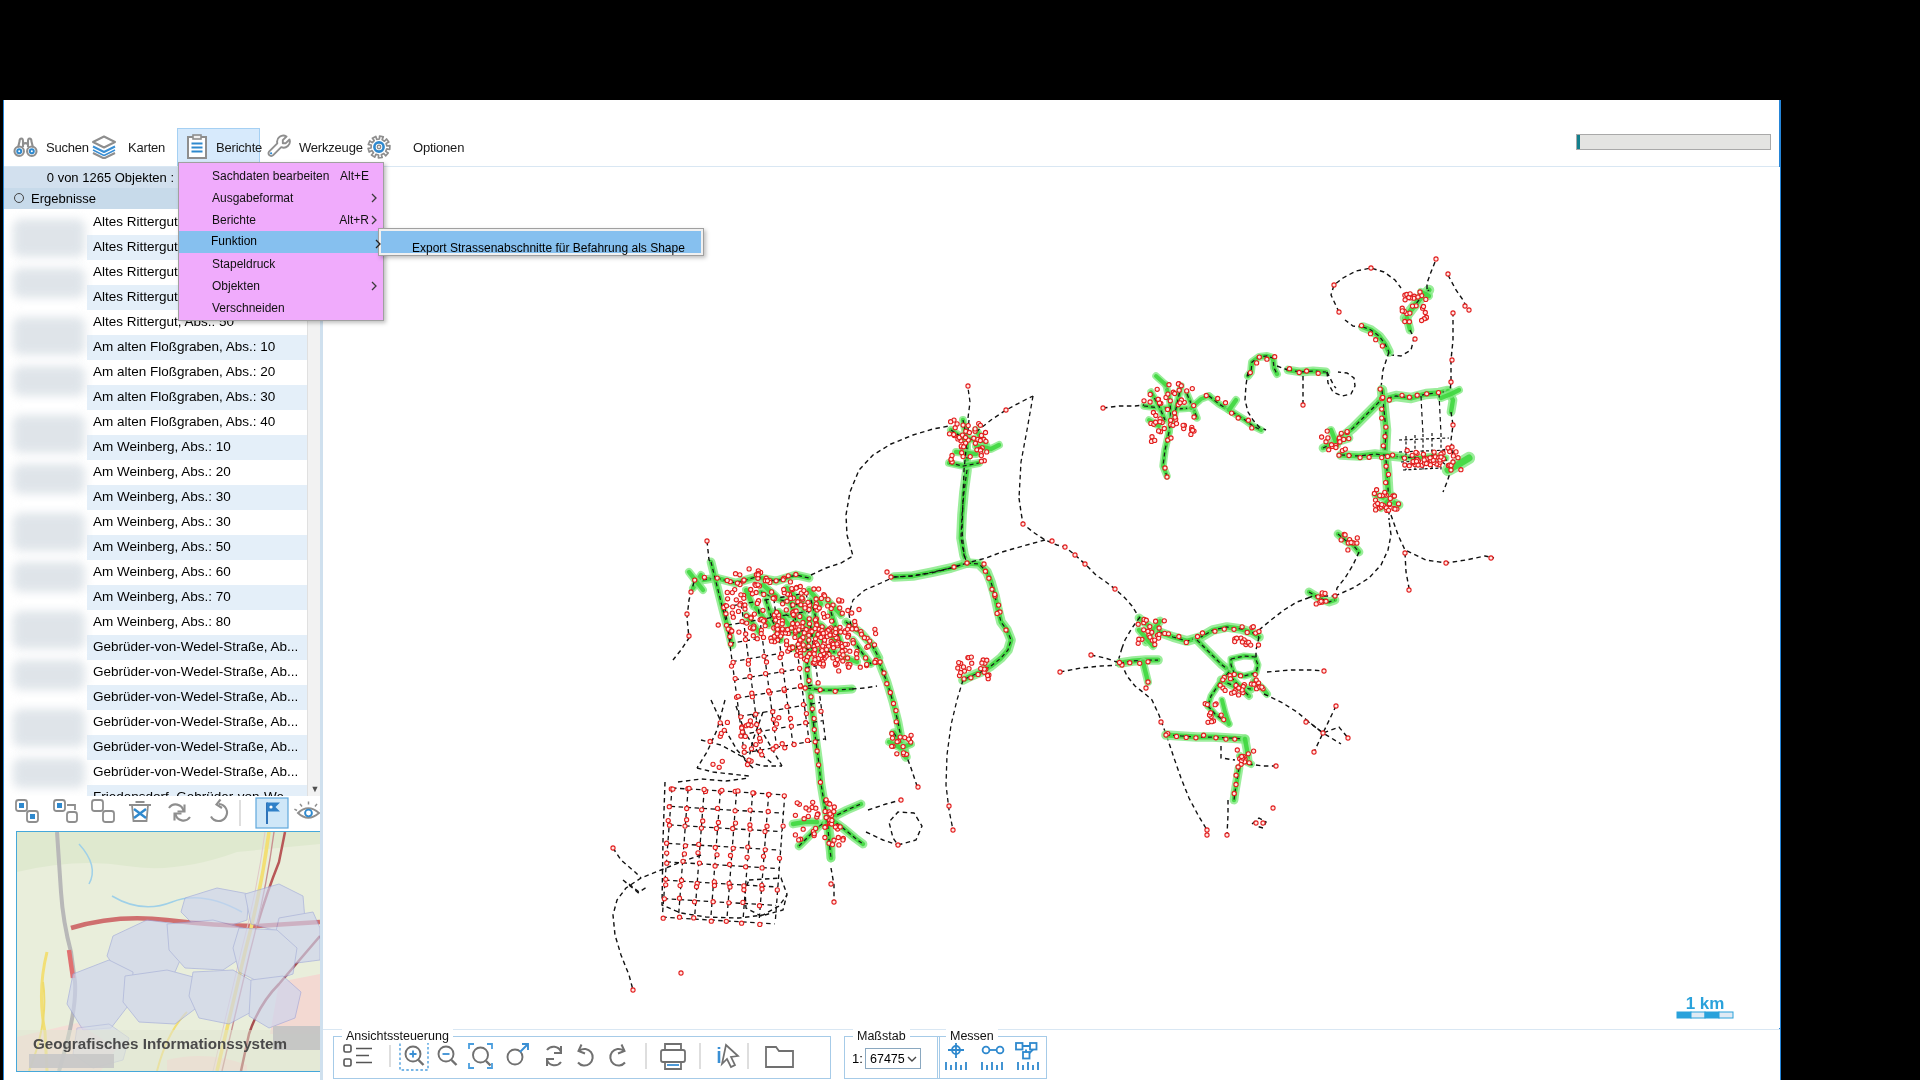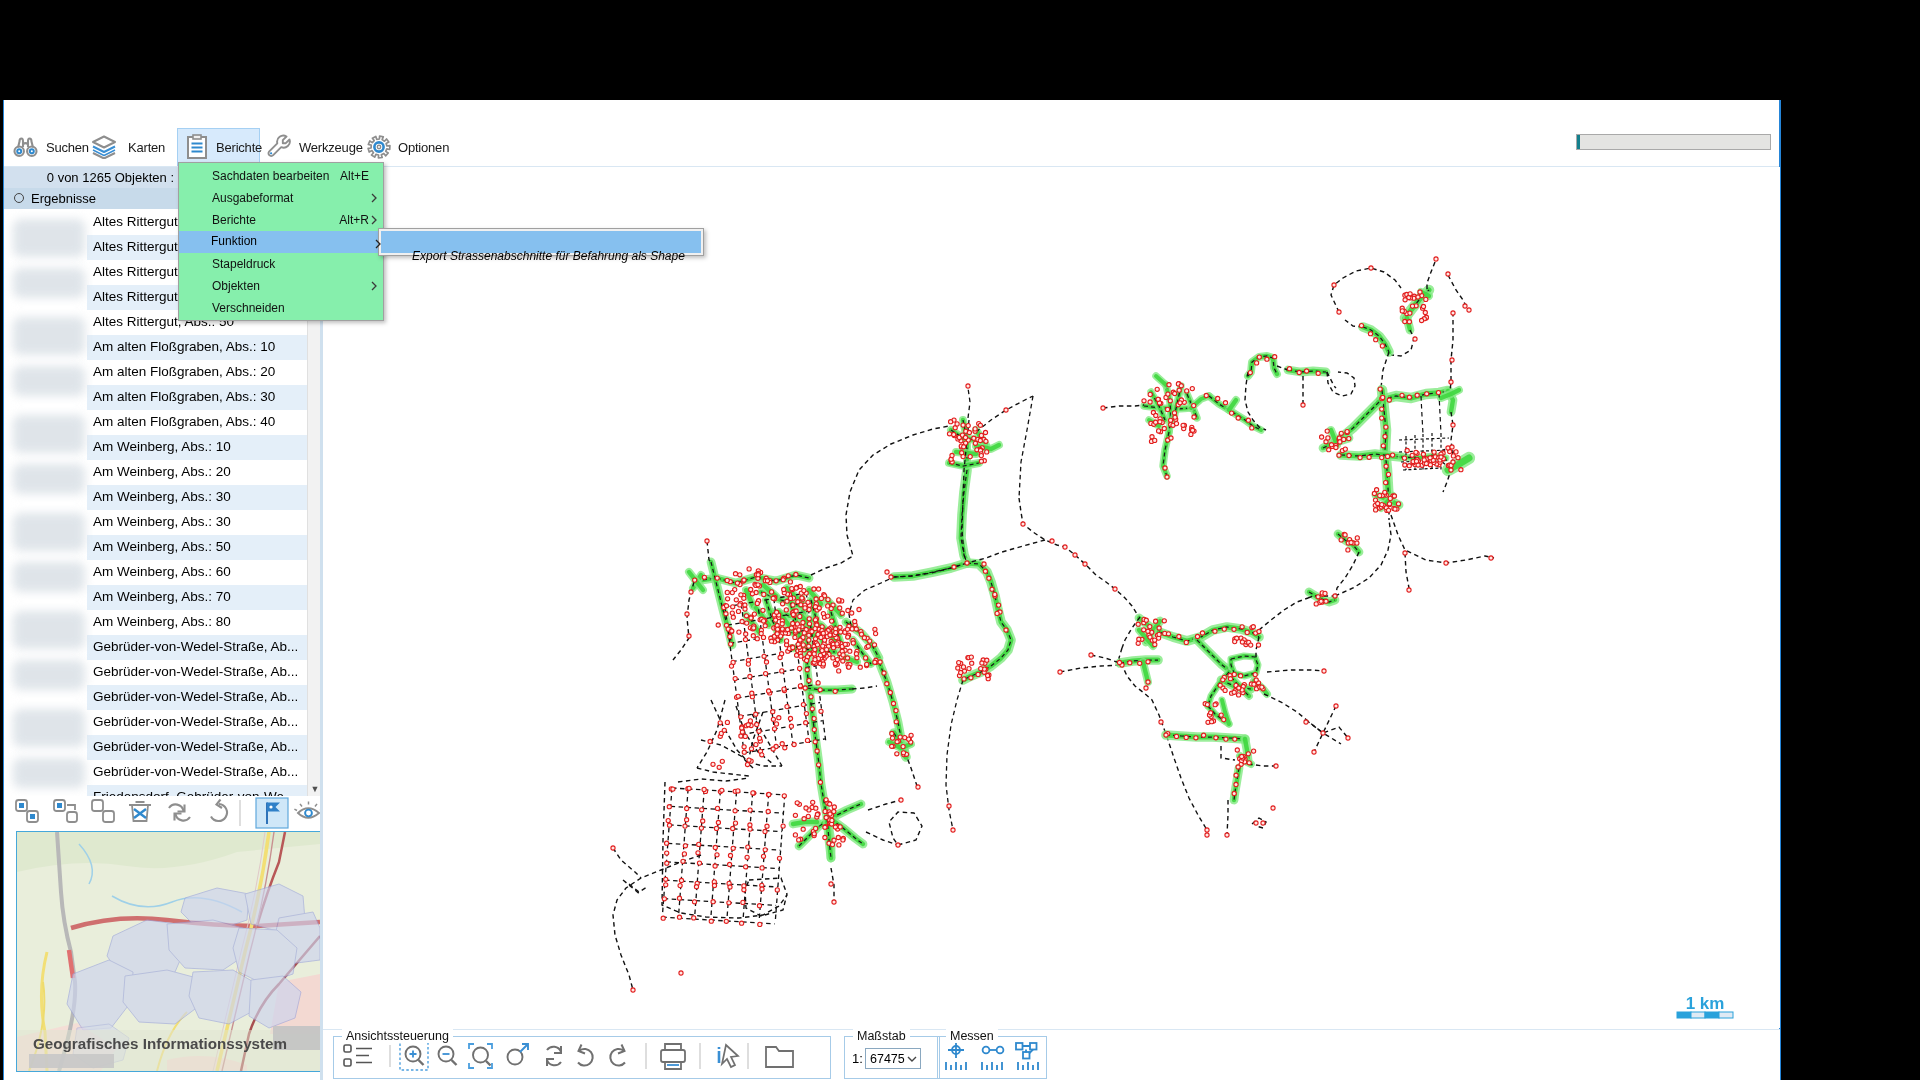--- a/index.html
+++ b/index.html
@@ -30,30 +30,30 @@
 #vscroll .arr { position:absolute; left:0px; bottom:0; width:14px; height:13px; color:#505050; font-size:9px; text-align:center; line-height:13px;}
 #vscroll .thumb { position:absolute; left:1px; top:0px; width:11px; height:110px; background:#cdcdcd; }
 #smalltb { position:absolute; left:0; top:629px; width:319px; height:34px; background:#fff; }
 #ovmap { position:absolute; left:12px; top:664px; width:305px; height:241px; border:1px solid #45a7da; overflow:hidden; }
 #splitter { position:absolute; left:316px; top:67px; width:3px; height:913px; background:#cfe0ee; }
 #maparea { position:absolute; left:319px; top:67px; width:1457px; height:861px; background:#fff; overflow:hidden;font-weight:bold; }
 #botbar { position:absolute; left:319px; top:929px; width:1457px; height:51px; background:#fff; border-top:1px solid #d9e7f3; }
 .grp { position:absolute; border:1px solid #a6cbe8; height:43px; top:6px; }
 .grp .glbl { position:absolute; left:8px; top:-8px; background:#fff; padding:0 4px; font-size:12.5px; color:#111; }
 .menushadow { box-shadow: 2px 2px 4px rgba(0,0,0,0.25); }
-#menu { position:absolute; left:174px; top:62px; width:206px; height:159px; background:#86efac;
+#menu { position:absolute; left:174px; top:62px; width:206px; height:159px; background:#f0abfc;
         border:1px solid #a0a0a0; z-index:40;padding-left:8px; }
 .mitem { position:absolute; left:1px; width:202px; height:22px; font-size:12px; color:#111; }
 .mitem .mt { position:absolute; left:32px; top:3px; }
 .mitem .acc { position:absolute; right:13px; top:3px; }
 .mitem .arr { position:absolute; right:5px; top:5px; }
 #submenu { position:absolute; left:374px; top:128px; width:326px; height:28px; background:#f0f0f0;
            border:1px solid #a0a0a0; z-index:41; }
 #subitem { position:absolute; left:2px; top:2px; width:320px; height:22px; background:#86c0ef; font-size:12px; color:#000; }
-#subitem span { position:absolute; left:31px; top:18px;font-style:italic; }
+#subitem span { position:absolute; left:31px; top:10px; }
 #mhl { position:absolute; left:175px; top:131px; width:204px; height:22px; background:#86c0ef; z-index:40; }
 svg { display:block; }
 .icon { flex:0 0 auto; }
 </style></head>
 <body>
 <div id="win">
 <div id="toolbar">
 <div id="btn-berichte"></div>
 <div class="tbitem" style="left:8px">
         <svg class="icon" width="27" height="24" viewBox="0 0 27 24">
@@ -95,21 +95,21 @@
 <circle cx="6.1" cy="19.3" r="1.15" fill="#2f89ce"></circle>
 </svg>
         <span style="margin-left:7px">Werkzeuge</span>
       </div>
 <div class="tbitem" style="left:362px">
         <svg class="icon" width="26" height="26" viewBox="0 0 26 26">
 <path d="M23.9 11.7 L23.7 15.5 L20.8 14.8 L19.7 17.4 L22.2 19.0 L19.6 21.8 L17.8 19.4 L15.3 20.7 L16.2 23.5 L12.4 24.0 L12.6 21.0 L9.9 20.4 L8.7 23.1 L5.5 21.0 L7.5 18.8 L5.9 16.6 L3.2 18.0 L2.1 14.3 L5.1 14.0 L5.2 11.2 L2.3 10.5 L3.8 7.0 L6.3 8.6 L8.2 6.6 L6.4 4.2 L9.8 2.5 L10.7 5.3 L13.4 5.0 L13.6 2.0 L17.3 2.9 L16.1 5.6 L18.5 7.2 L20.5 5.0 L22.8 8.0 L20.1 9.4 L20.9 12.0 Z" fill="none" stroke="#8e8e8e" stroke-width="1.7" stroke-linejoin="round"></path>
 <circle cx="13" cy="13" r="4.6" fill="none" stroke="#2f89ce" stroke-width="2.6"></circle>
 <circle cx="13" cy="13" r="1.7" fill="none" stroke="#8e8e8e" stroke-width="1.4"></circle>
 </svg>
-        <span style="margin-left:6px">Optionen</span>
+        <span style="margin-left:21px">Optionen</span>
       </div>
 <div id="srchbox"></div>
 </div>
 <div id="lpanel">
 <div id="lp-h1">
         <span>0 von 1265 Objekten :</span>
       </div>
 <div id="lp-h2">
         <span class="circ"></span>
         <span class="lbl">Ergebnisse</span>

